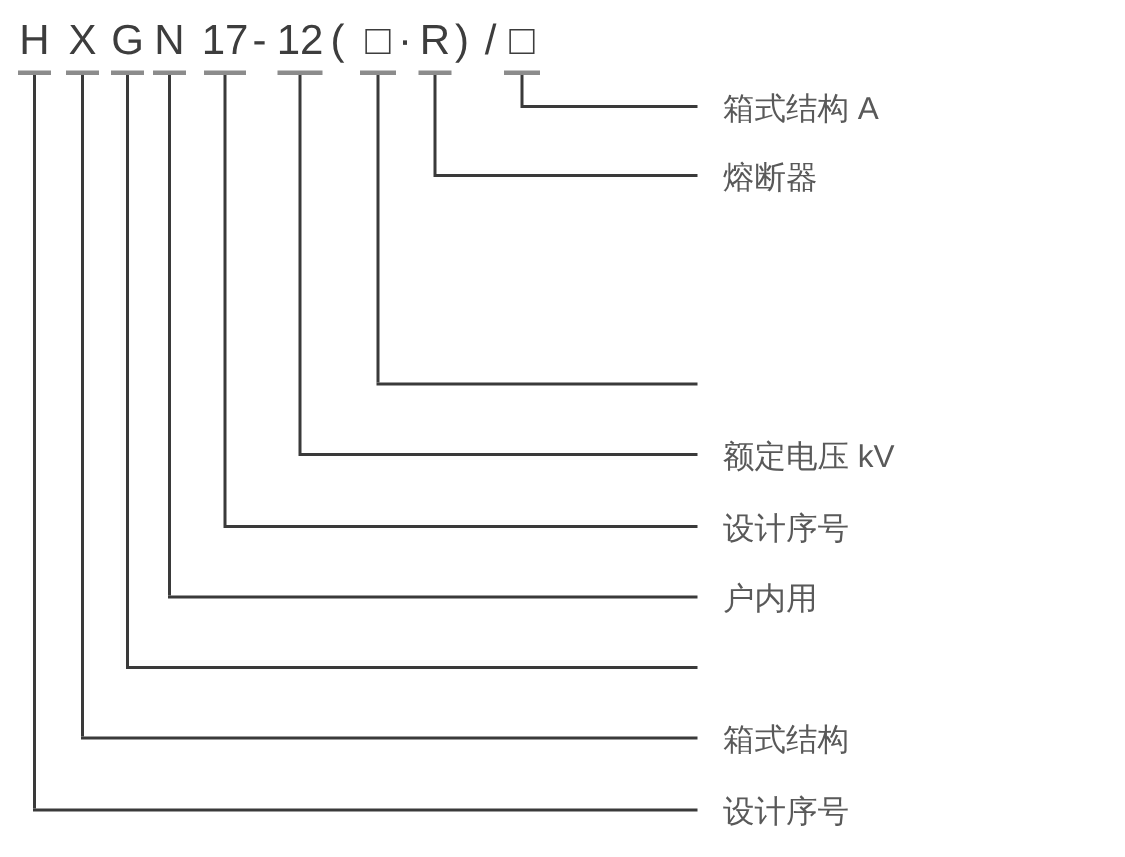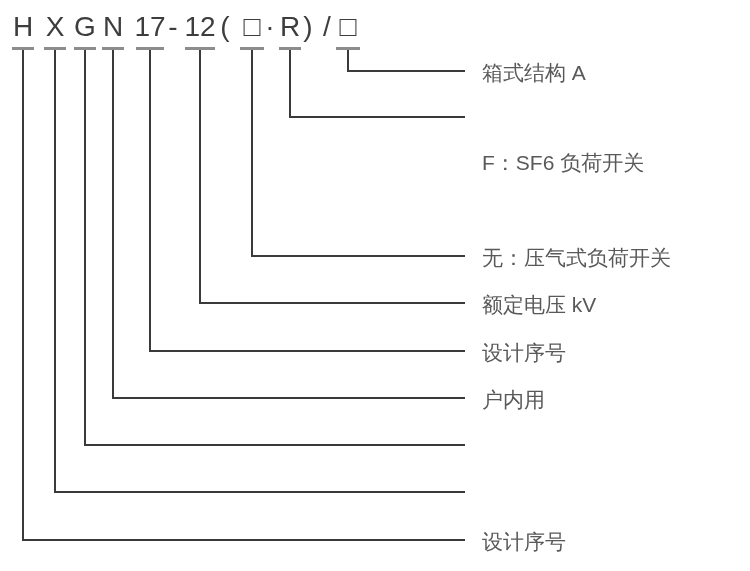--- a/index.html
+++ b/index.html
@@ -106,20 +106,20 @@
   <div class="vline" style="left:84px;top:50px;height:394px"></div>
   <div class="hline" style="left:84px;top:444px;width:381px"></div>
 
   <div class="vline" style="left:54px;top:50px;height:441px"></div>
   <div class="hline" style="left:54px;top:491px;width:411px"></div>
 
   <div class="vline" style="left:22px;top:50px;height:489px"></div>
   <div class="hline" style="left:22px;top:539px;width:443px"></div>
 
   <div class="lbl" style="top:58px">箱式结构 A</div>
-  <div class="lbl" style="top:148px">F：SF6 负荷开关</div>
-  <div class="lbl" style="top:243px">无：压气式负荷开关</div>
+  <div class="lbl" style="top:104px">熔断器</div>
   <div class="lbl" style="top:338px">设计序号</div>
   <div class="lbl" style="top:290px">额定电压 kV</div>
   <div class="lbl" style="top:385px">户内用</div>
+  <div class="lbl" style="top:479px">箱式结构</div>
   <div class="lbl" style="top:527px">设计序号</div>
 
 </div>
 
 </body></html>

